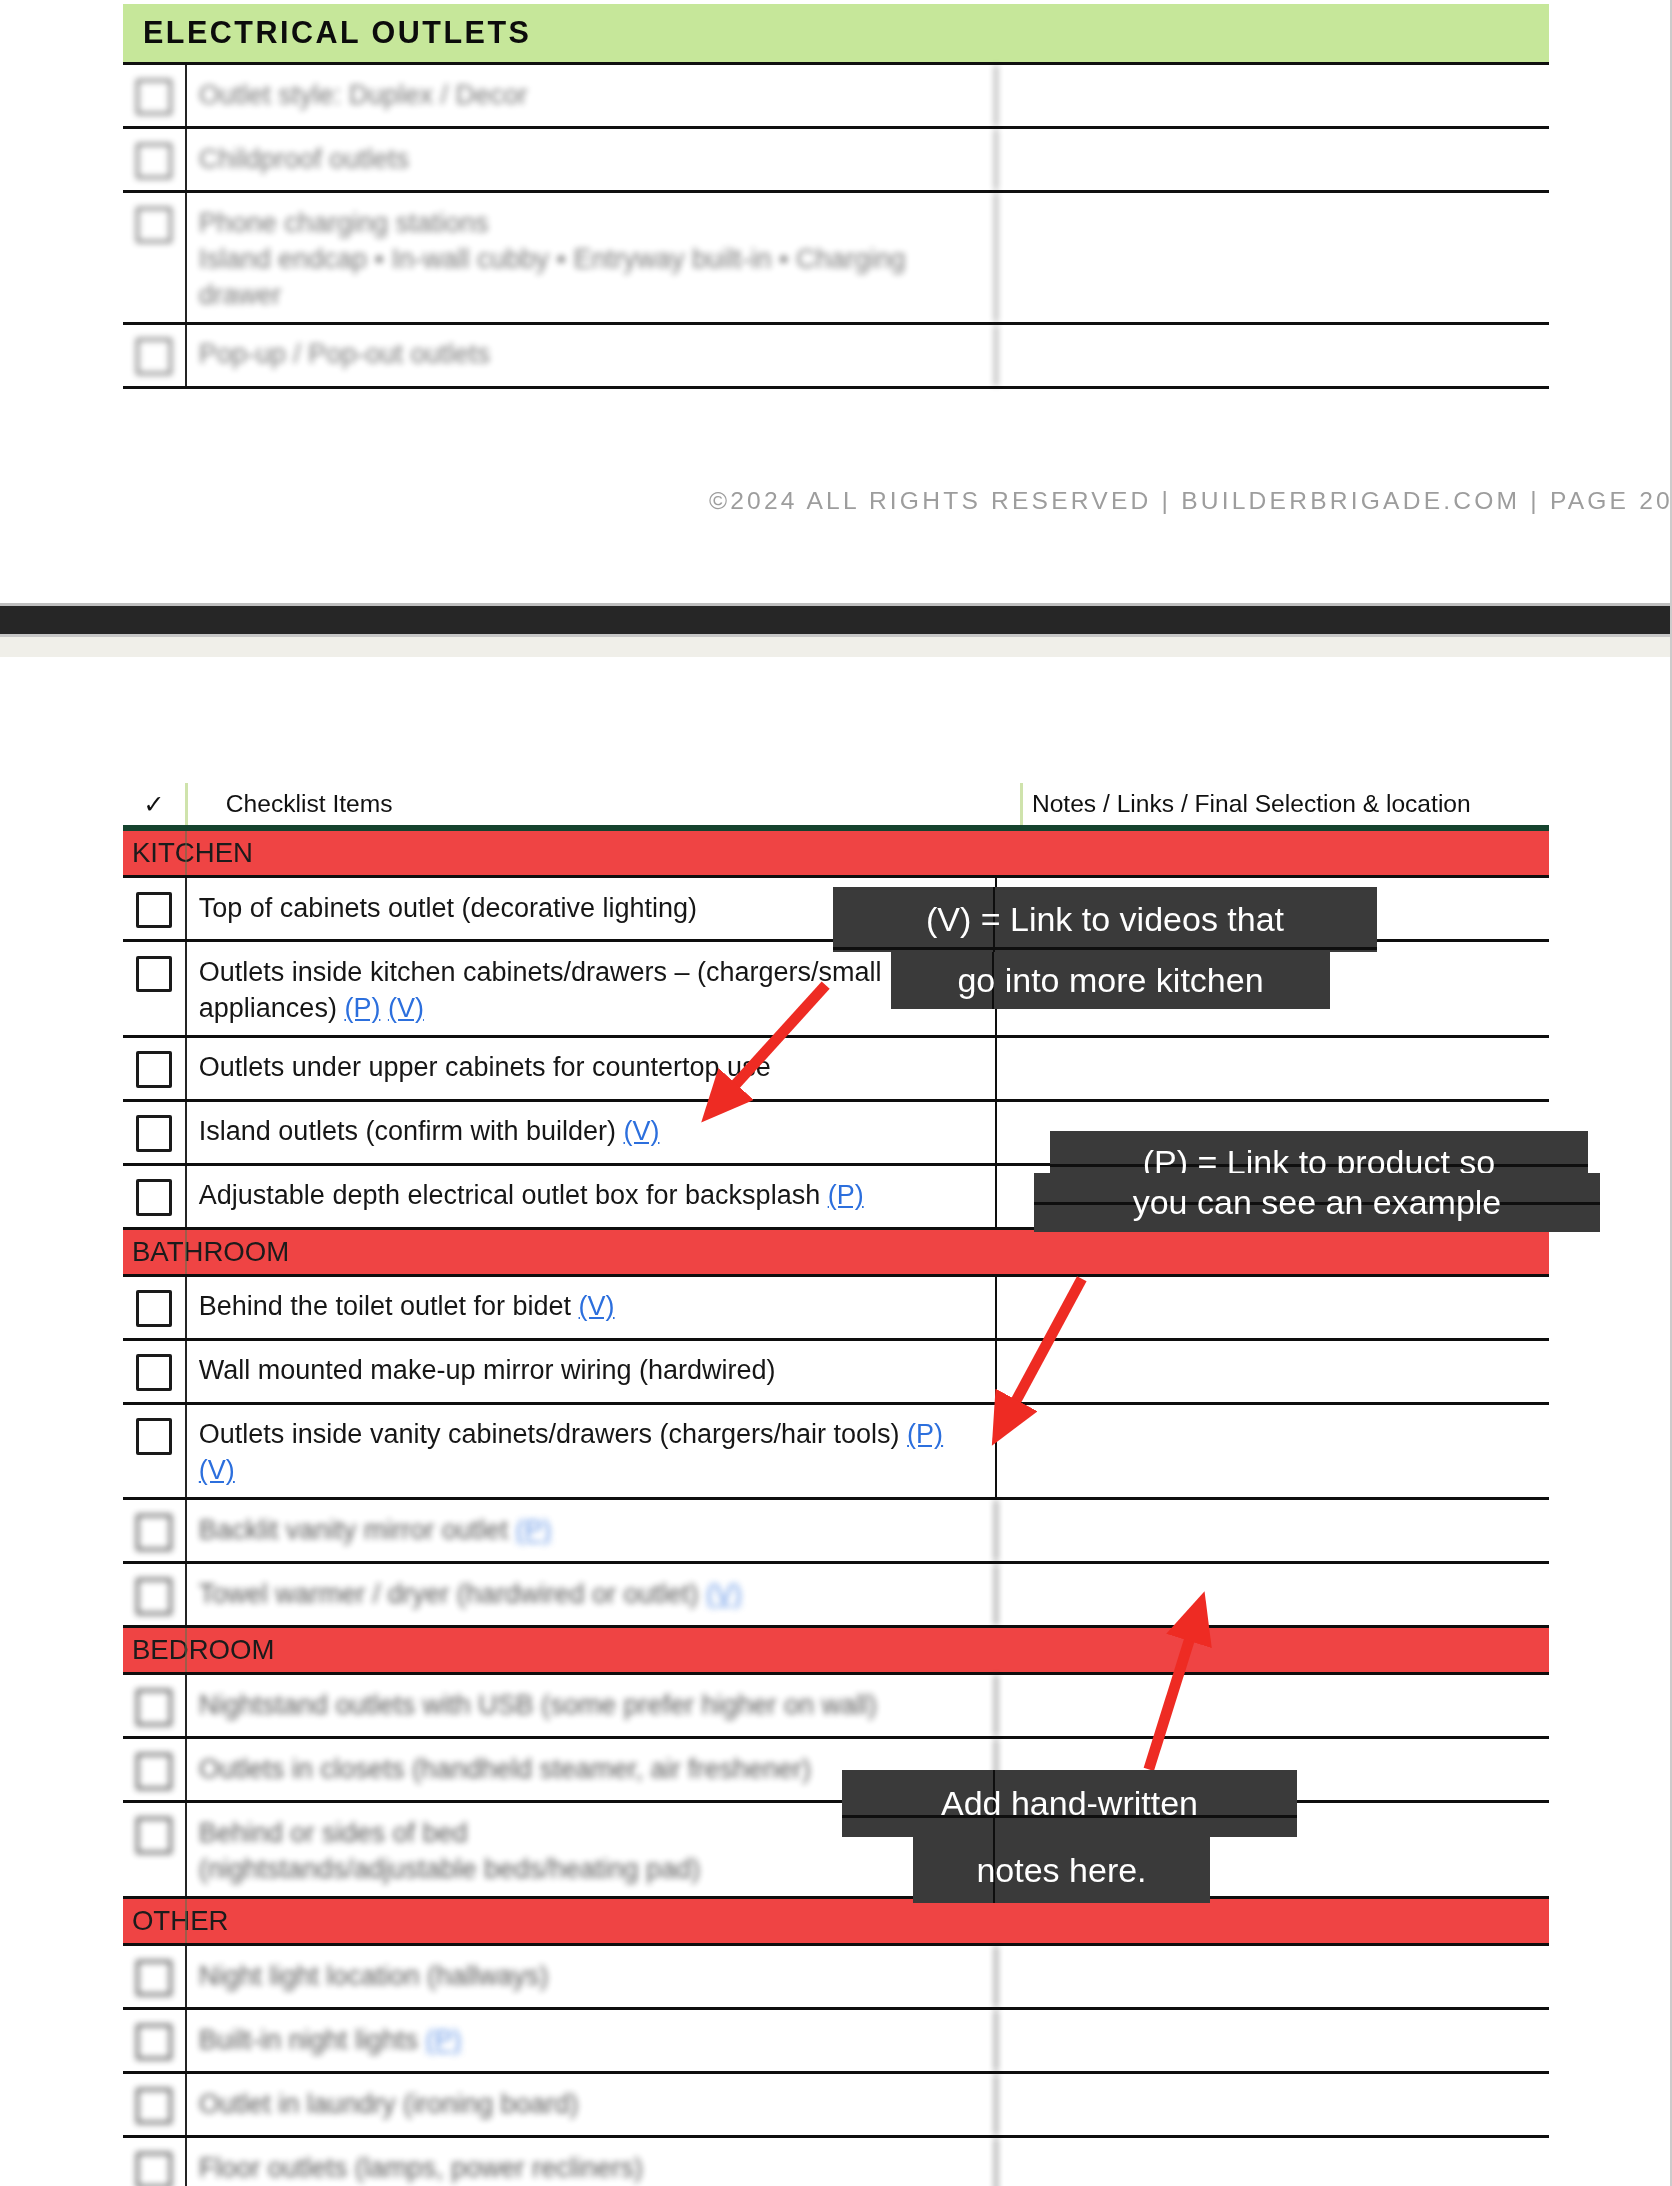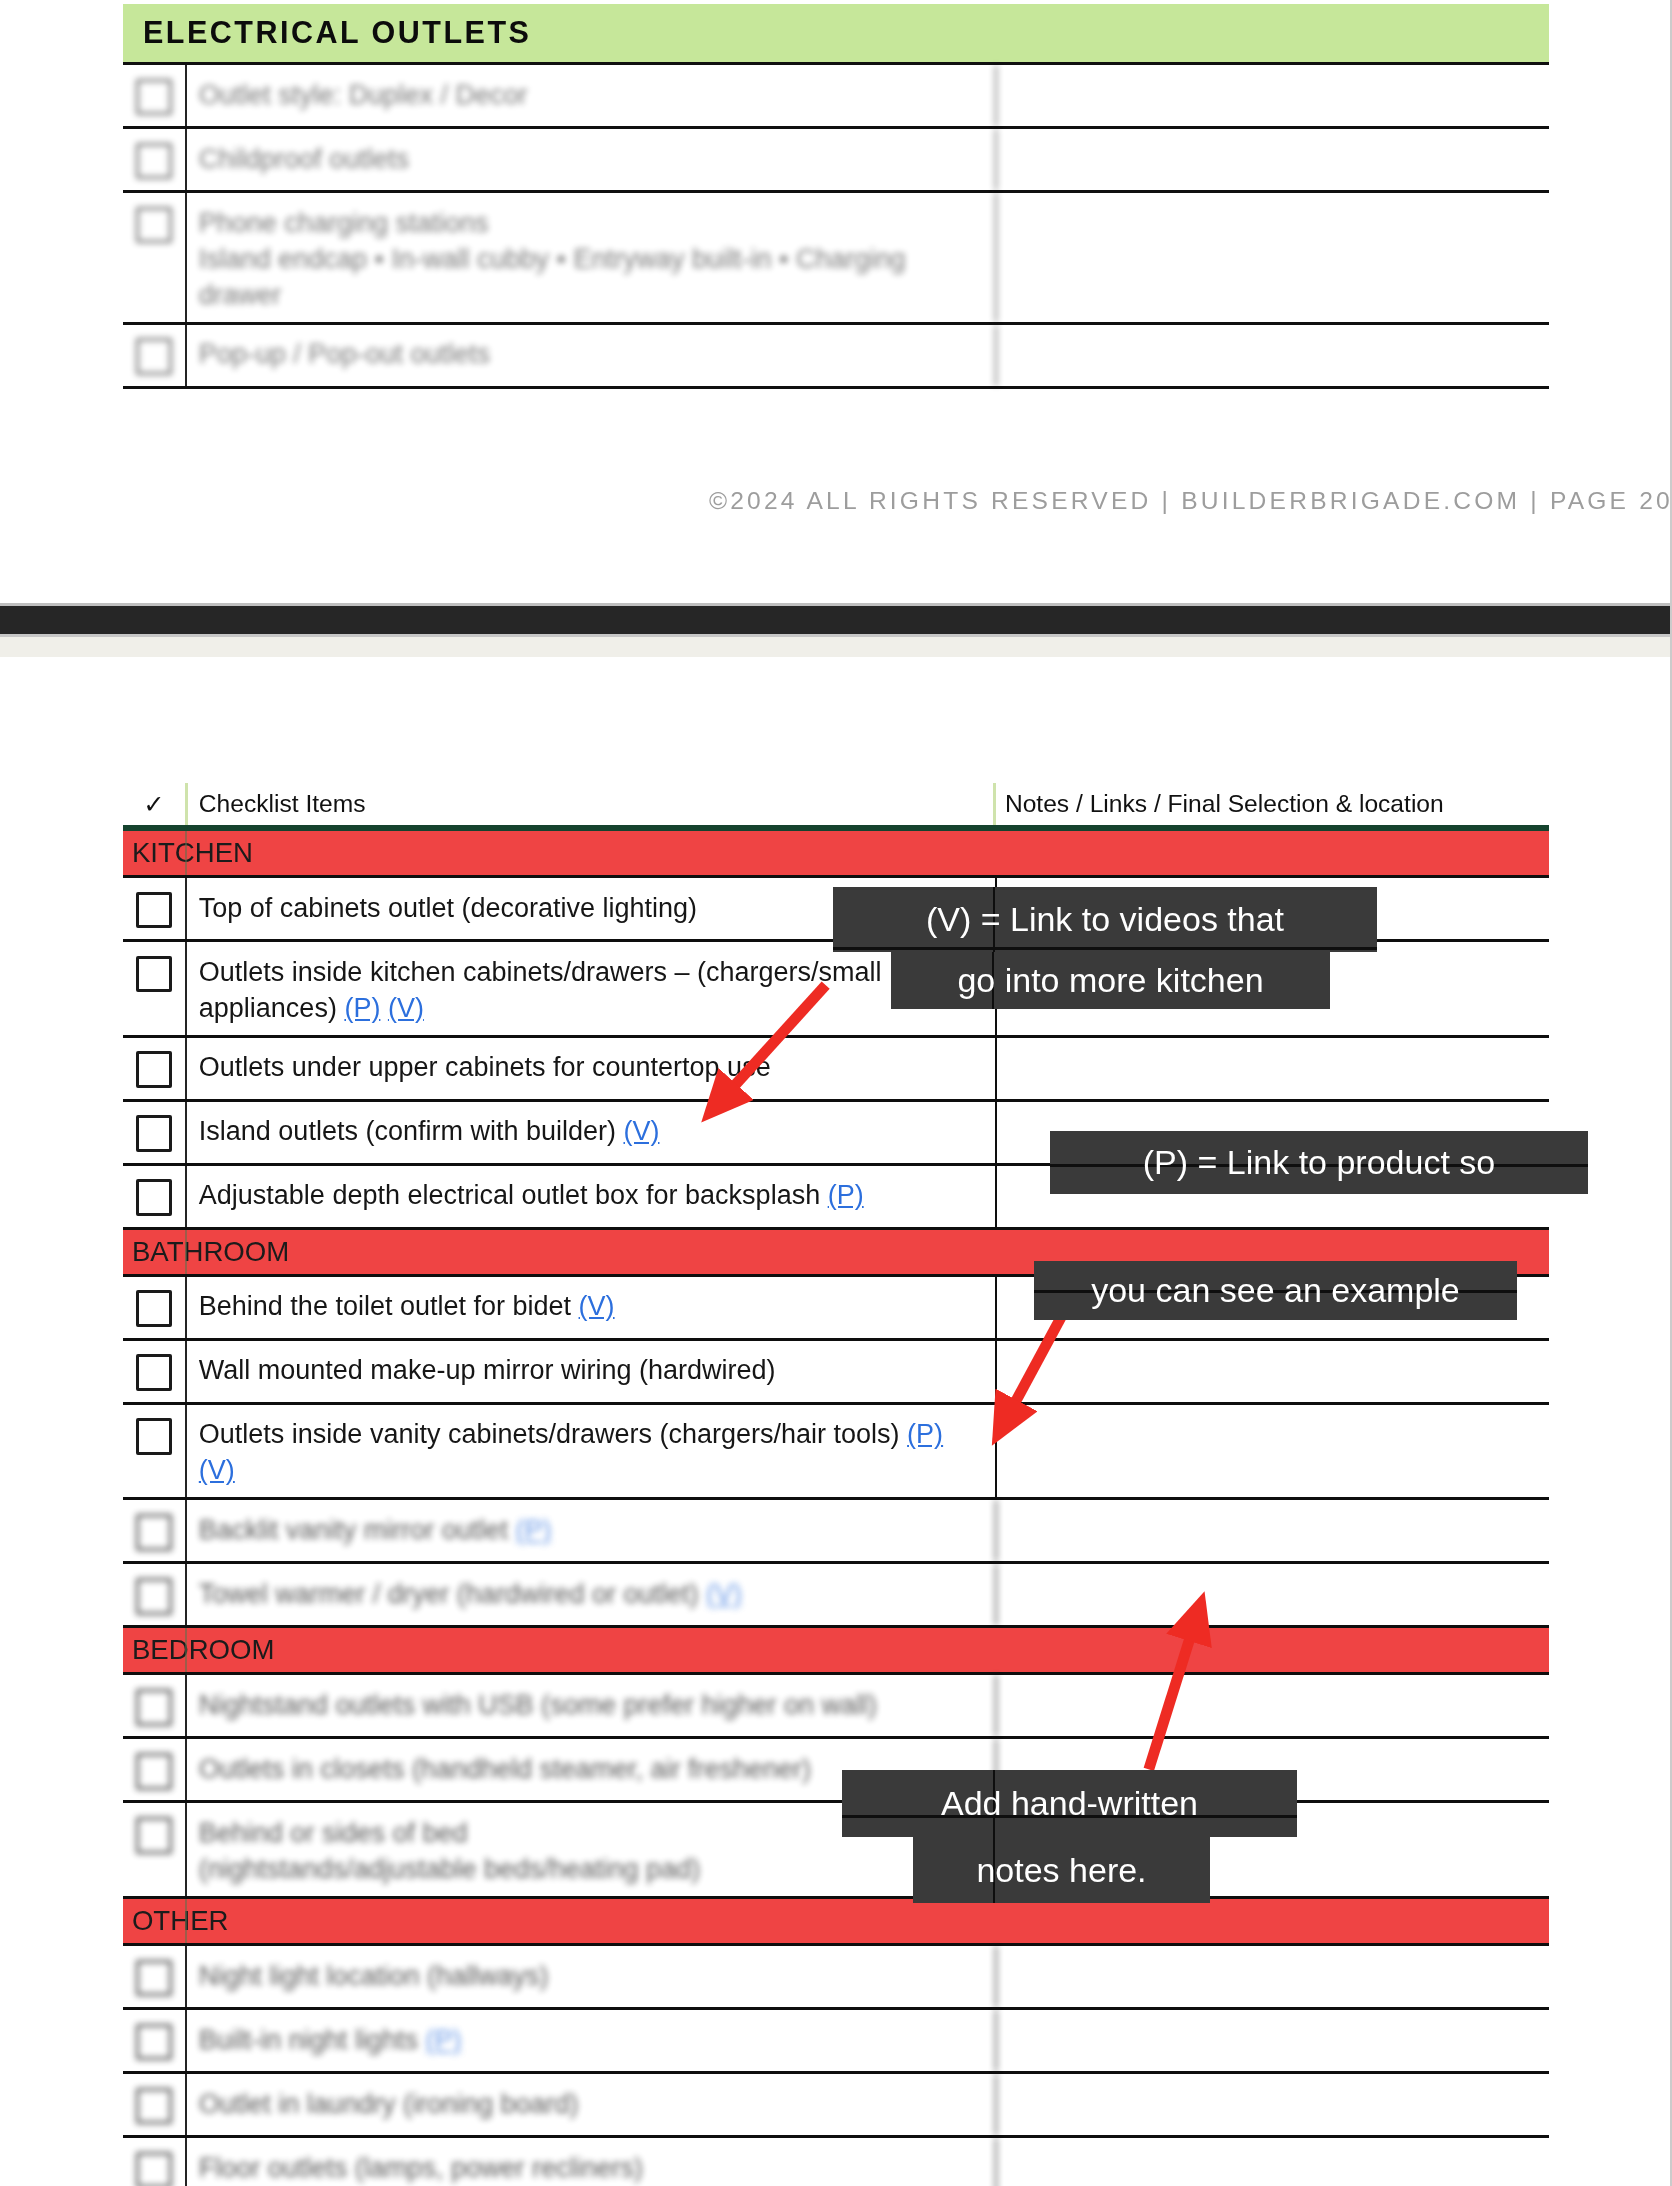--- a/index.html
+++ b/index.html
@@ -24,21 +24,21 @@
   .sep-line2{position:absolute;top:634px;left:0;width:100%;height:3px;background:#c6c6c6;}
   .sep-beige{position:absolute;top:637px;left:0;width:100%;height:19.7px;background:#f0efe9;}
 
   
   #page2{position:absolute;top:783px;left:123px;width:1426px;}
   .p2-header{display:flex;height:42px;border-bottom:6.9px solid #15432e;}
   .h-check{flex:0 0 62px;border-right:3px solid #cfe3ac;display:flex;align-items:center;
     justify-content:center;font-weight:bold;font-size:25.6px;color:#111;
     font-family:"DejaVu Sans","Liberation Sans",sans-serif;}
   .h-items{flex:0 0 808px;border-right:3px solid #cfe3ac;display:flex;align-items:center;
-    padding-left:10.8px;font-size:24.6px;color:#111;box-sizing:border-box;}
+    padding-left:10.8px;font-size:24.6px;color:#111;box-sizing:border-box;margin-left:27px;}
   .h-notes{flex:1;display:flex;align-items:center;padding-left:8.9px;font-size:24.6px;color:#111;}
 
   .band{height:47px;background:#ef4444;border-bottom:3.9px solid #0e0e0e;
     display:flex;align-items:center;padding-left:8.9px;box-sizing:border-box;
     font-size:27.6px;color:#1b1b1b;position:relative;}
   .band::before{content:"";position:absolute;left:62px;top:0;bottom:0;width:2px;
     background:#5a7350;opacity:.55;}
 
   .row{display:flex;align-items:stretch;border-bottom:3.9px solid #0e0e0e;min-height:61px;background:#fff;}
   .check-cell{flex:0 0 64px;border-right:2px solid #242424;display:flex;justify-content:center;
@@ -58,21 +58,21 @@
     white-space:nowrap;background-repeat:no-repeat;}
   #tipV1{left:833px;top:887px;width:544px;height:65px;
     background-image:linear-gradient(#0e0e0e,#0e0e0e),linear-gradient(#0e0e0e,#0e0e0e);
     background-size:100% 3px,2px 100%;background-position:0 60px,160px 0;}
   #tipV2{left:891px;top:952px;width:439px;height:57px;
     background-image:linear-gradient(#0e0e0e,#0e0e0e);
     background-size:2px 100%;background-position:101px 0;}
   #tipP1{left:1050px;top:1131px;width:538px;height:63px;
     background-image:linear-gradient(#0e0e0e,#0e0e0e);
     background-size:100% 3px;background-position:0 33px;}
-  #tipP2{left:1034px;top:1261px;width:483px;height:59px;
+  #tipP2{left:1034px;top:1173px;width:566px;height:59px;
     background-image:linear-gradient(#0e0e0e,#0e0e0e);
     background-size:100% 3px;background-position:0 28.6px;}
   #tipN1{left:842px;top:1770px;width:455px;height:67px;
     background-image:linear-gradient(#0e0e0e,#0e0e0e),linear-gradient(#0e0e0e,#0e0e0e);
     background-size:100% 3px,2px 100%;background-position:0 45px,151px 0;}
   #tipN2{left:913px;top:1837px;width:297px;height:66px;
     background-image:linear-gradient(#0e0e0e,#0e0e0e);
     background-size:2px 100%;background-position:80px 0;}
 
   #arrow-overlay{position:absolute;left:0;top:0;width:1673px;height:2187px;

